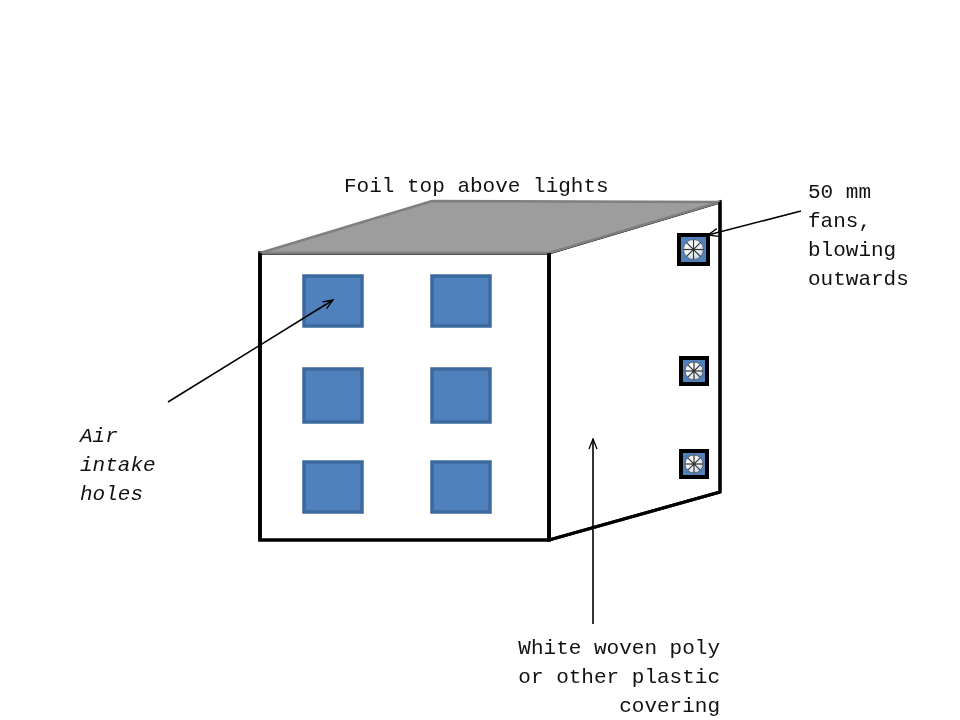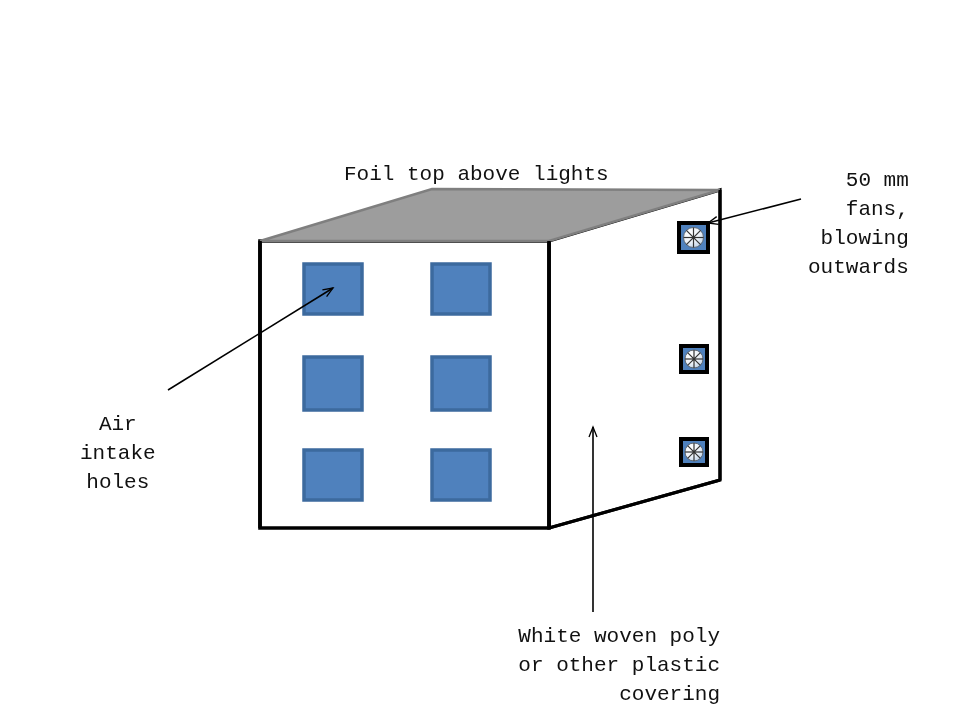--- a/index.html
+++ b/index.html
@@ -11,21 +11,21 @@
     width: 960px;
     height: 720px;
     font-family: "Liberation Mono", "DejaVu Sans Mono", monospace;
     color: #000000;
     overflow: hidden;
     position: relative;
   }
   #diagram-root {
     position: absolute;
     left: 0;
-    top: 0;
+    top: 12px;
     width: 960px;
     height: 665px;
   }
   svg.canvas {
     position: absolute;
     left: 0;
     top: 0;
     width: 960px;
     height: 720px;
   }
@@ -38,26 +38,27 @@
     white-space: pre;
   }
   #label-foil-top {
     left: 344px;
     top: 160px;
     text-align: center;
   }
   #label-fans {
     left: 808px;
     top: 166px;
-    text-align: right;
+    text-align: left;
   }
   #label-air-intake {
     left: 80px;
     top: 410px;
-    text-align: center;
+    text-align: left;
+    font-style: italic;
   }
   #label-covering {
     left: 470px;
     top: 622px;
     width: 250px;
     text-align: right;
   }
 </style>
 </head>
 <body>

